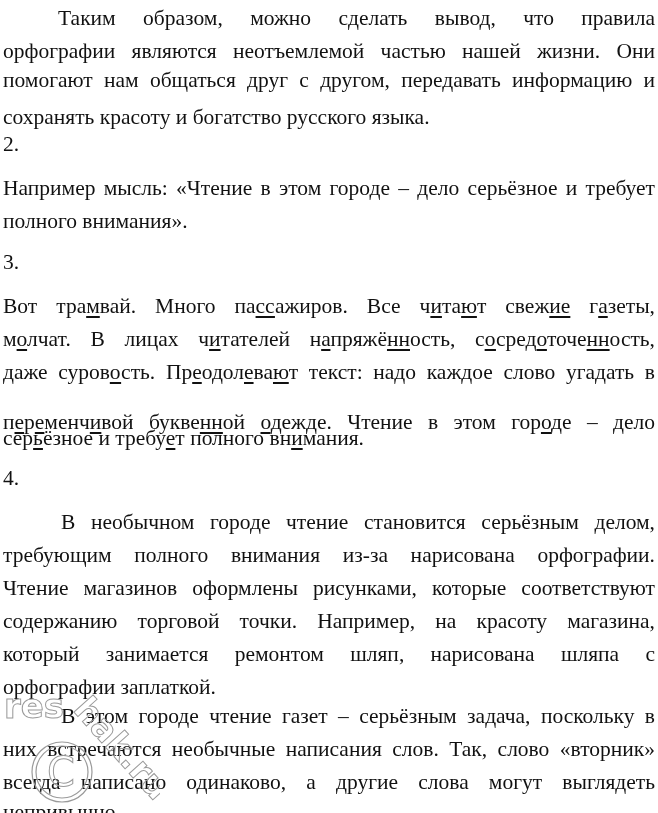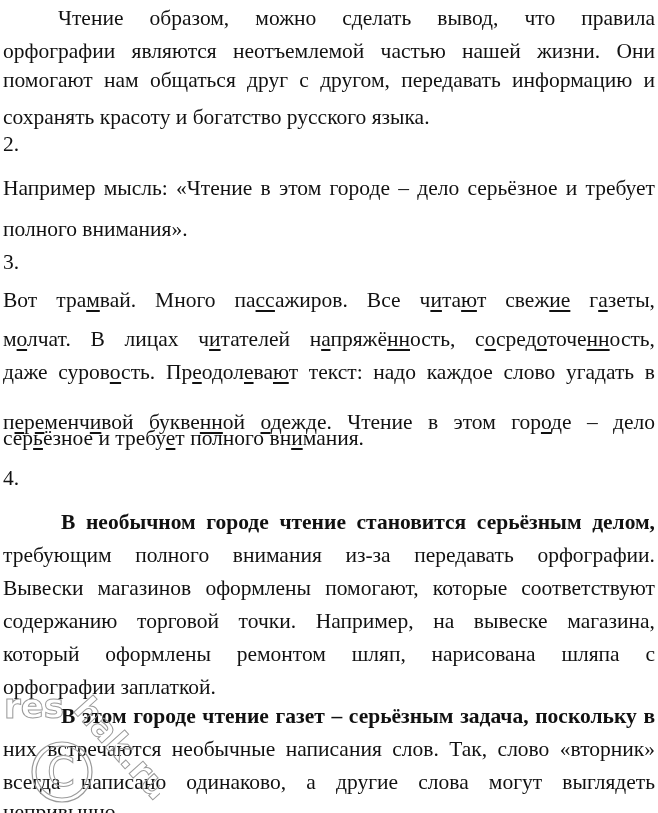--- a/index.html
+++ b/index.html
@@ -8,54 +8,54 @@
     font-family: "Liberation Serif", "DejaVu Serif", serif;
     font-size: 21.5px; color: #111111;
   }
   .page { position: absolute; left: 3px; top: 0; width: 652px; }
   .line {
     position: absolute; left: 0; width: 652px; height: 33px; line-height: 33px;
     white-space: nowrap; text-align: justify; text-align-last: justify;
   }
   .line.last { text-align-last: left; }
   .line.indent { padding-left: 55px; width: 597px; }
-  .line.indent2 { padding-left: 58px; width: 594px; font-weight: bold; }
+  .line.indent2 { padding-left: 58px; width: 594px; }
   u { text-decoration: underline; text-decoration-thickness: 2px; text-underline-offset: 3px; }
   .num { position: absolute; left: 0; height: 33px; line-height: 33px; }
   .watermark {
     position: absolute; left: 0; top: 680px; width: 160px; height: 133px; pointer-events: none;
   }
 </style>
 </head>
 <body>
 
 <div class="page">
 
-  <div class="line indent" style="top:2px">Чтение образом, можно сделать вывод, что правила</div>
+  <div class="line indent" style="top:2px">Таким образом, можно сделать вывод, что правила</div>
   <div class="line" style="top:35px">орфографии являются неотъемлемой частью нашей жизни. Они</div>
   <div class="line" style="top:64px">помогают нам общаться друг с другом, передавать информацию и</div>
   <div class="line last" style="top:101px">сохранять красоту и богатство русского языка.</div>
 
   <div class="num" style="top:128px">2.</div>
   <div class="line" style="top:172px">Например мысль: «Чтение в этом городе – дело серьёзное и требует</div>
-  <div class="line last" style="top:213px">полного внимания».</div>
+  <div class="line last" style="top:205px">полного внимания».</div>
 
   <div class="num" style="top:246px">3.</div>
-  <div class="line" style="top:284px">Вот тра<u>м</u>вай. Много па<u>сс</u>ажиров. Все ч<u>и</u>та<u>ю</u>т свеж<u>ие</u> г<u>а</u>зеты,</div>
+  <div class="line" style="top:290px">Вот тра<u>м</u>вай. Много па<u>сс</u>ажиров. Все ч<u>и</u>та<u>ю</u>т свеж<u>ие</u> г<u>а</u>зеты,</div>
   <div class="line" style="top:323px">м<u>о</u>лчат. В лицах ч<u>и</u>тателей н<u>а</u>пряжё<u>нн</u>ость, с<u>о</u>сред<u>о</u>точе<u>нн</u>ость,</div>
   <div class="line" style="top:356px">даже суров<u>о</u>сть. Пр<u>е</u>одол<u>е</u>ва<u>ю</u>т текст: надо каждое слово угадать в</div>
   <div class="line" style="top:406px">п<u>е</u>р<u>е</u>менч<u>и</u>вой букве<u>нн</u>ой <u>о</u>дежде. Чтение в этом гор<u>о</u>де – дело</div>
   <div class="line last" style="top:422px">сер<u>ь</u>ёзное и требу<u>е</u>т полного вн<u>и</u>мания.</div>
 
   <div class="num" style="top:462px">4.</div>
   <div class="line indent2" style="top:506px">В необычном городе чтение становится серьёзным делом,</div>
-  <div class="line" style="top:539px">требующим полного внимания из-за передавать орфографии.</div>
-  <div class="line" style="top:572px">Вывески магазинов оформлены помогают, которые соответствуют</div>
-  <div class="line" style="top:605px">содержанию торговой точки. Например, на вывеске магазина,</div>
-  <div class="line" style="top:638px">который оформлены ремонтом шляп, нарисована шляпа с</div>
+  <div class="line" style="top:539px">требующим полного внимания из-за нарисована орфографии.</div>
+  <div class="line" style="top:572px">Чтение магазинов оформлены рисунками, которые соответствуют</div>
+  <div class="line" style="top:605px">содержанию торговой точки. Например, на красоту магазина,</div>
+  <div class="line" style="top:638px">который занимается ремонтом шляп, нарисована шляпа с</div>
   <div class="line last" style="top:671px">орфографии заплаткой.</div>
 
   <div class="line indent2" style="top:700px">В этом городе чтение газет – серьёзным задача, поскольку в</div>
   <div class="line" style="top:733px">них встречаются необычные написания слов. Так, слово «вторник»</div>
   <div class="line" style="top:766px">всегда написано одинаково, а другие слова могут выглядеть</div>
   <div class="line last" style="top:796px">непривычно.</div>
 </div>
 
 <svg class="watermark" viewBox="0 0 160 133" xmlns="http://www.w3.org/2000/svg">
   <g fill="none" stroke="#9a9a9a" stroke-width="1.2">

